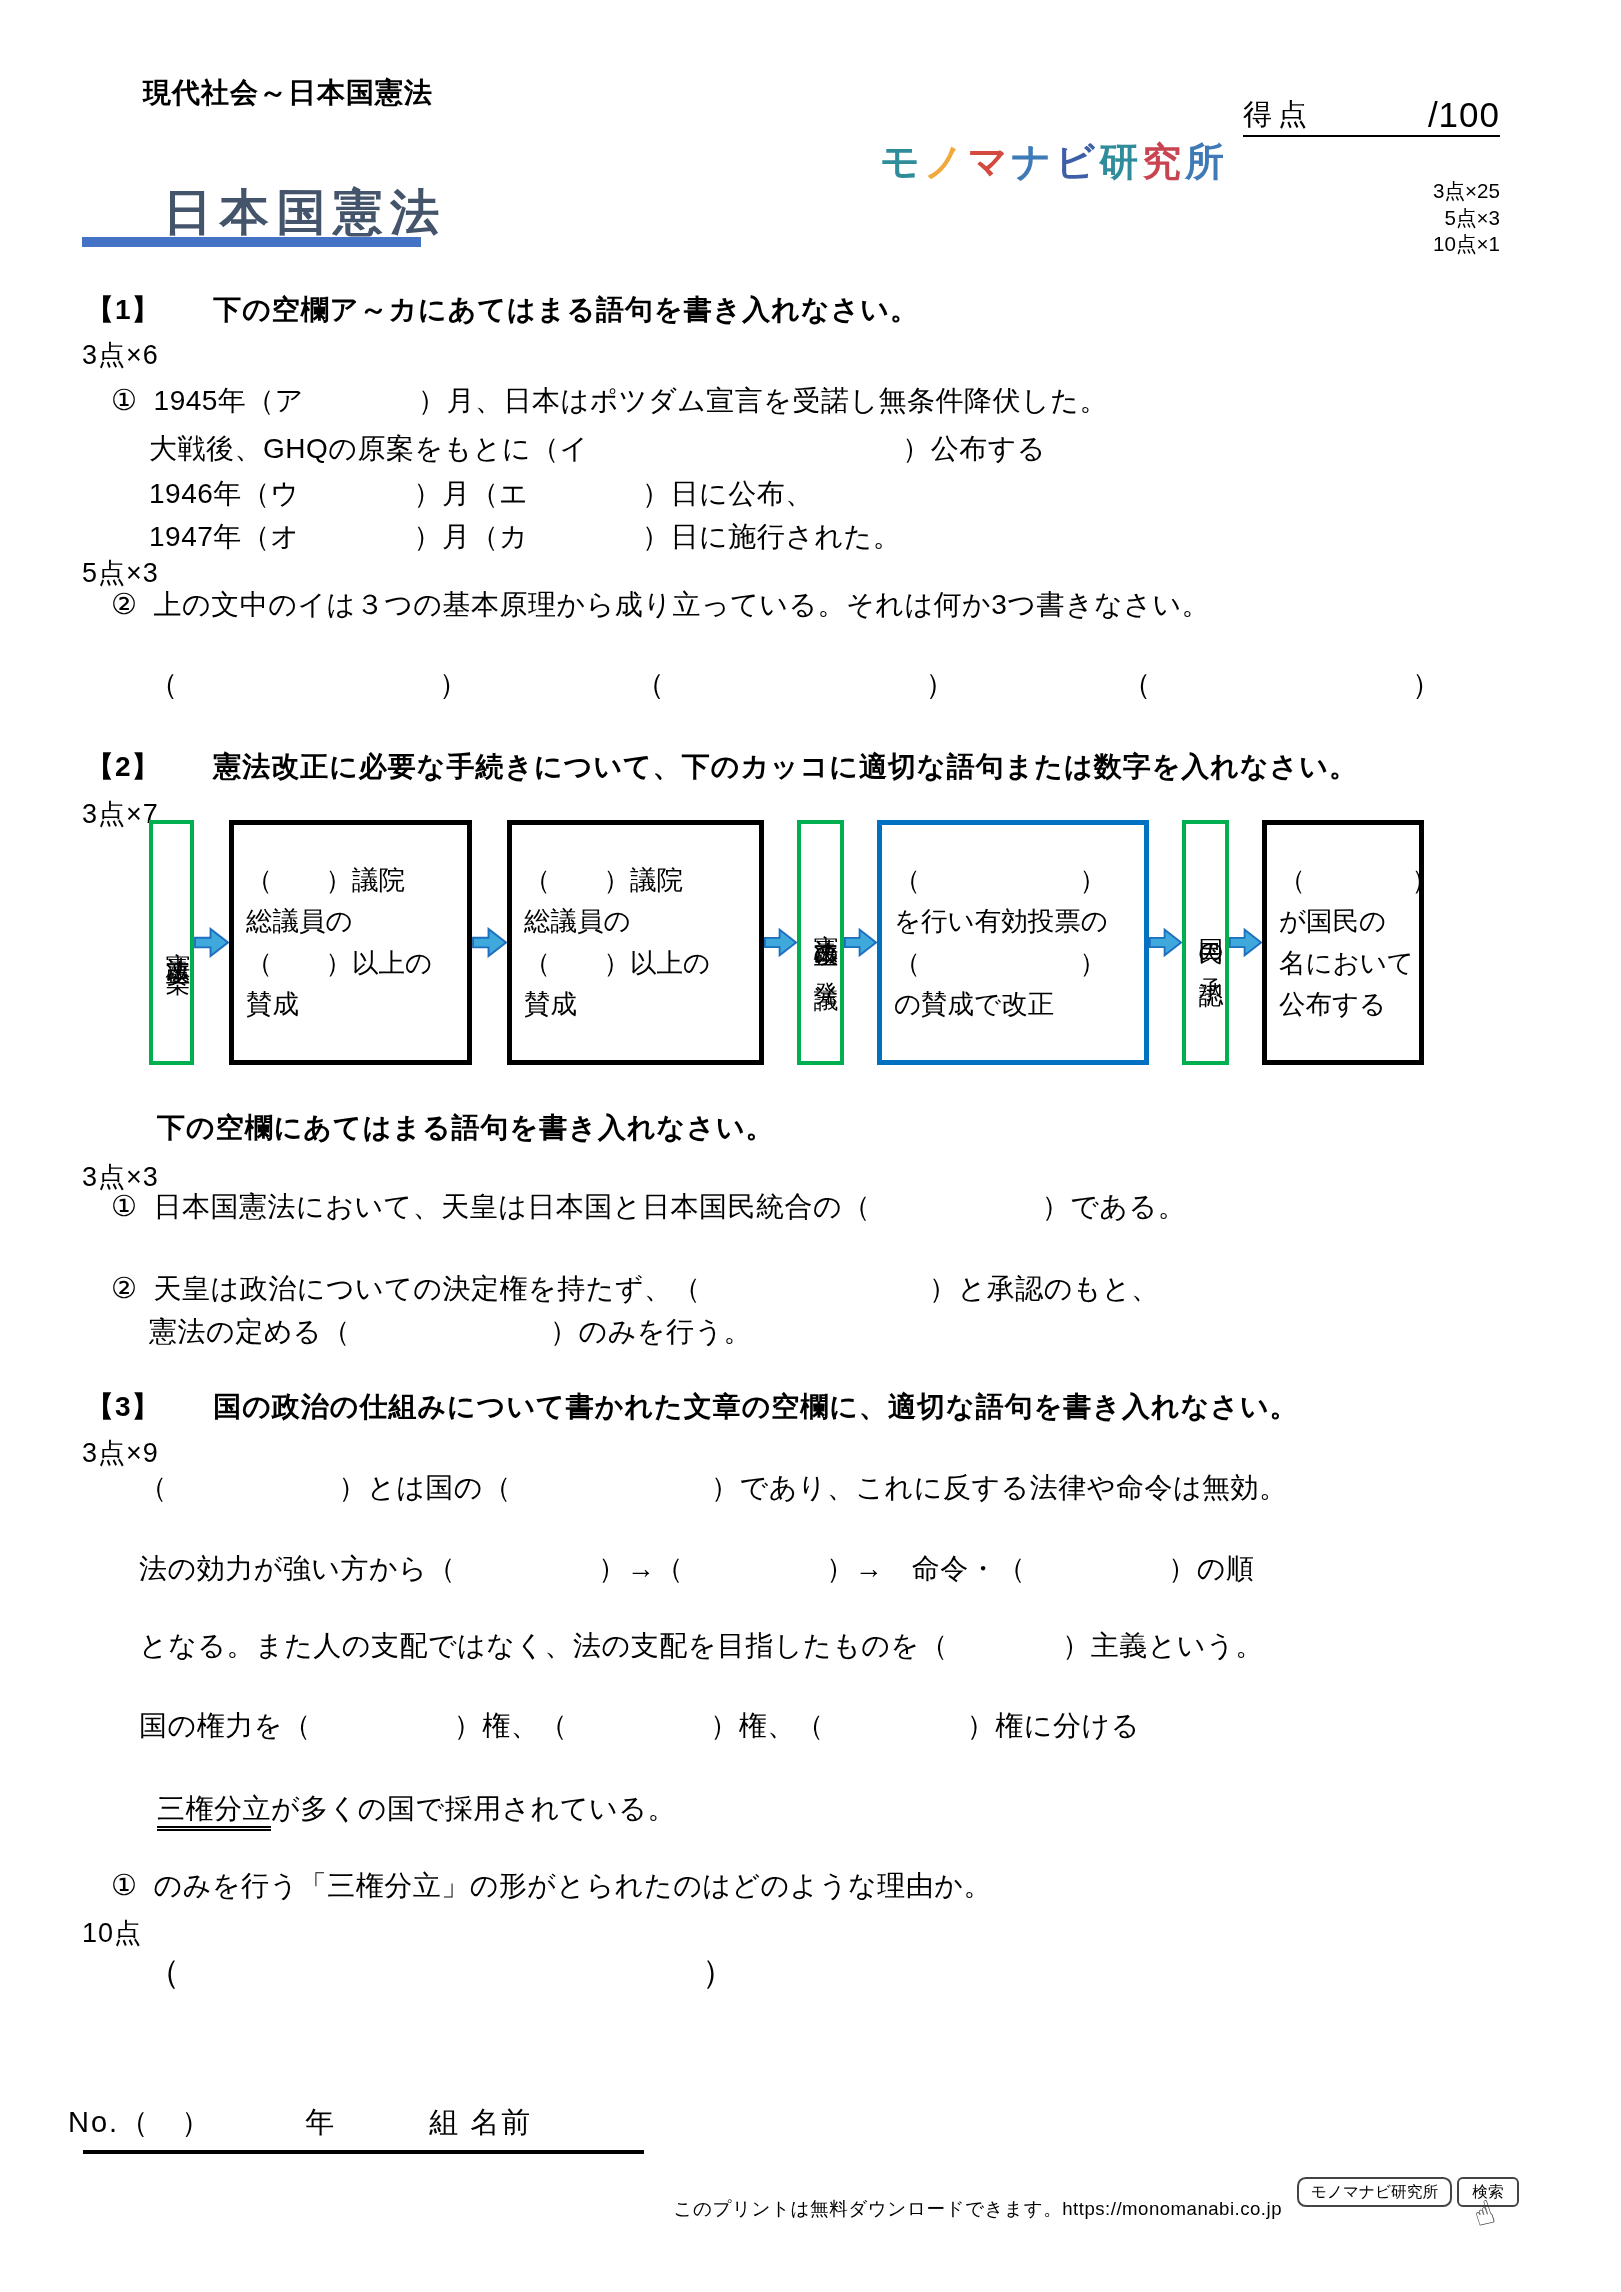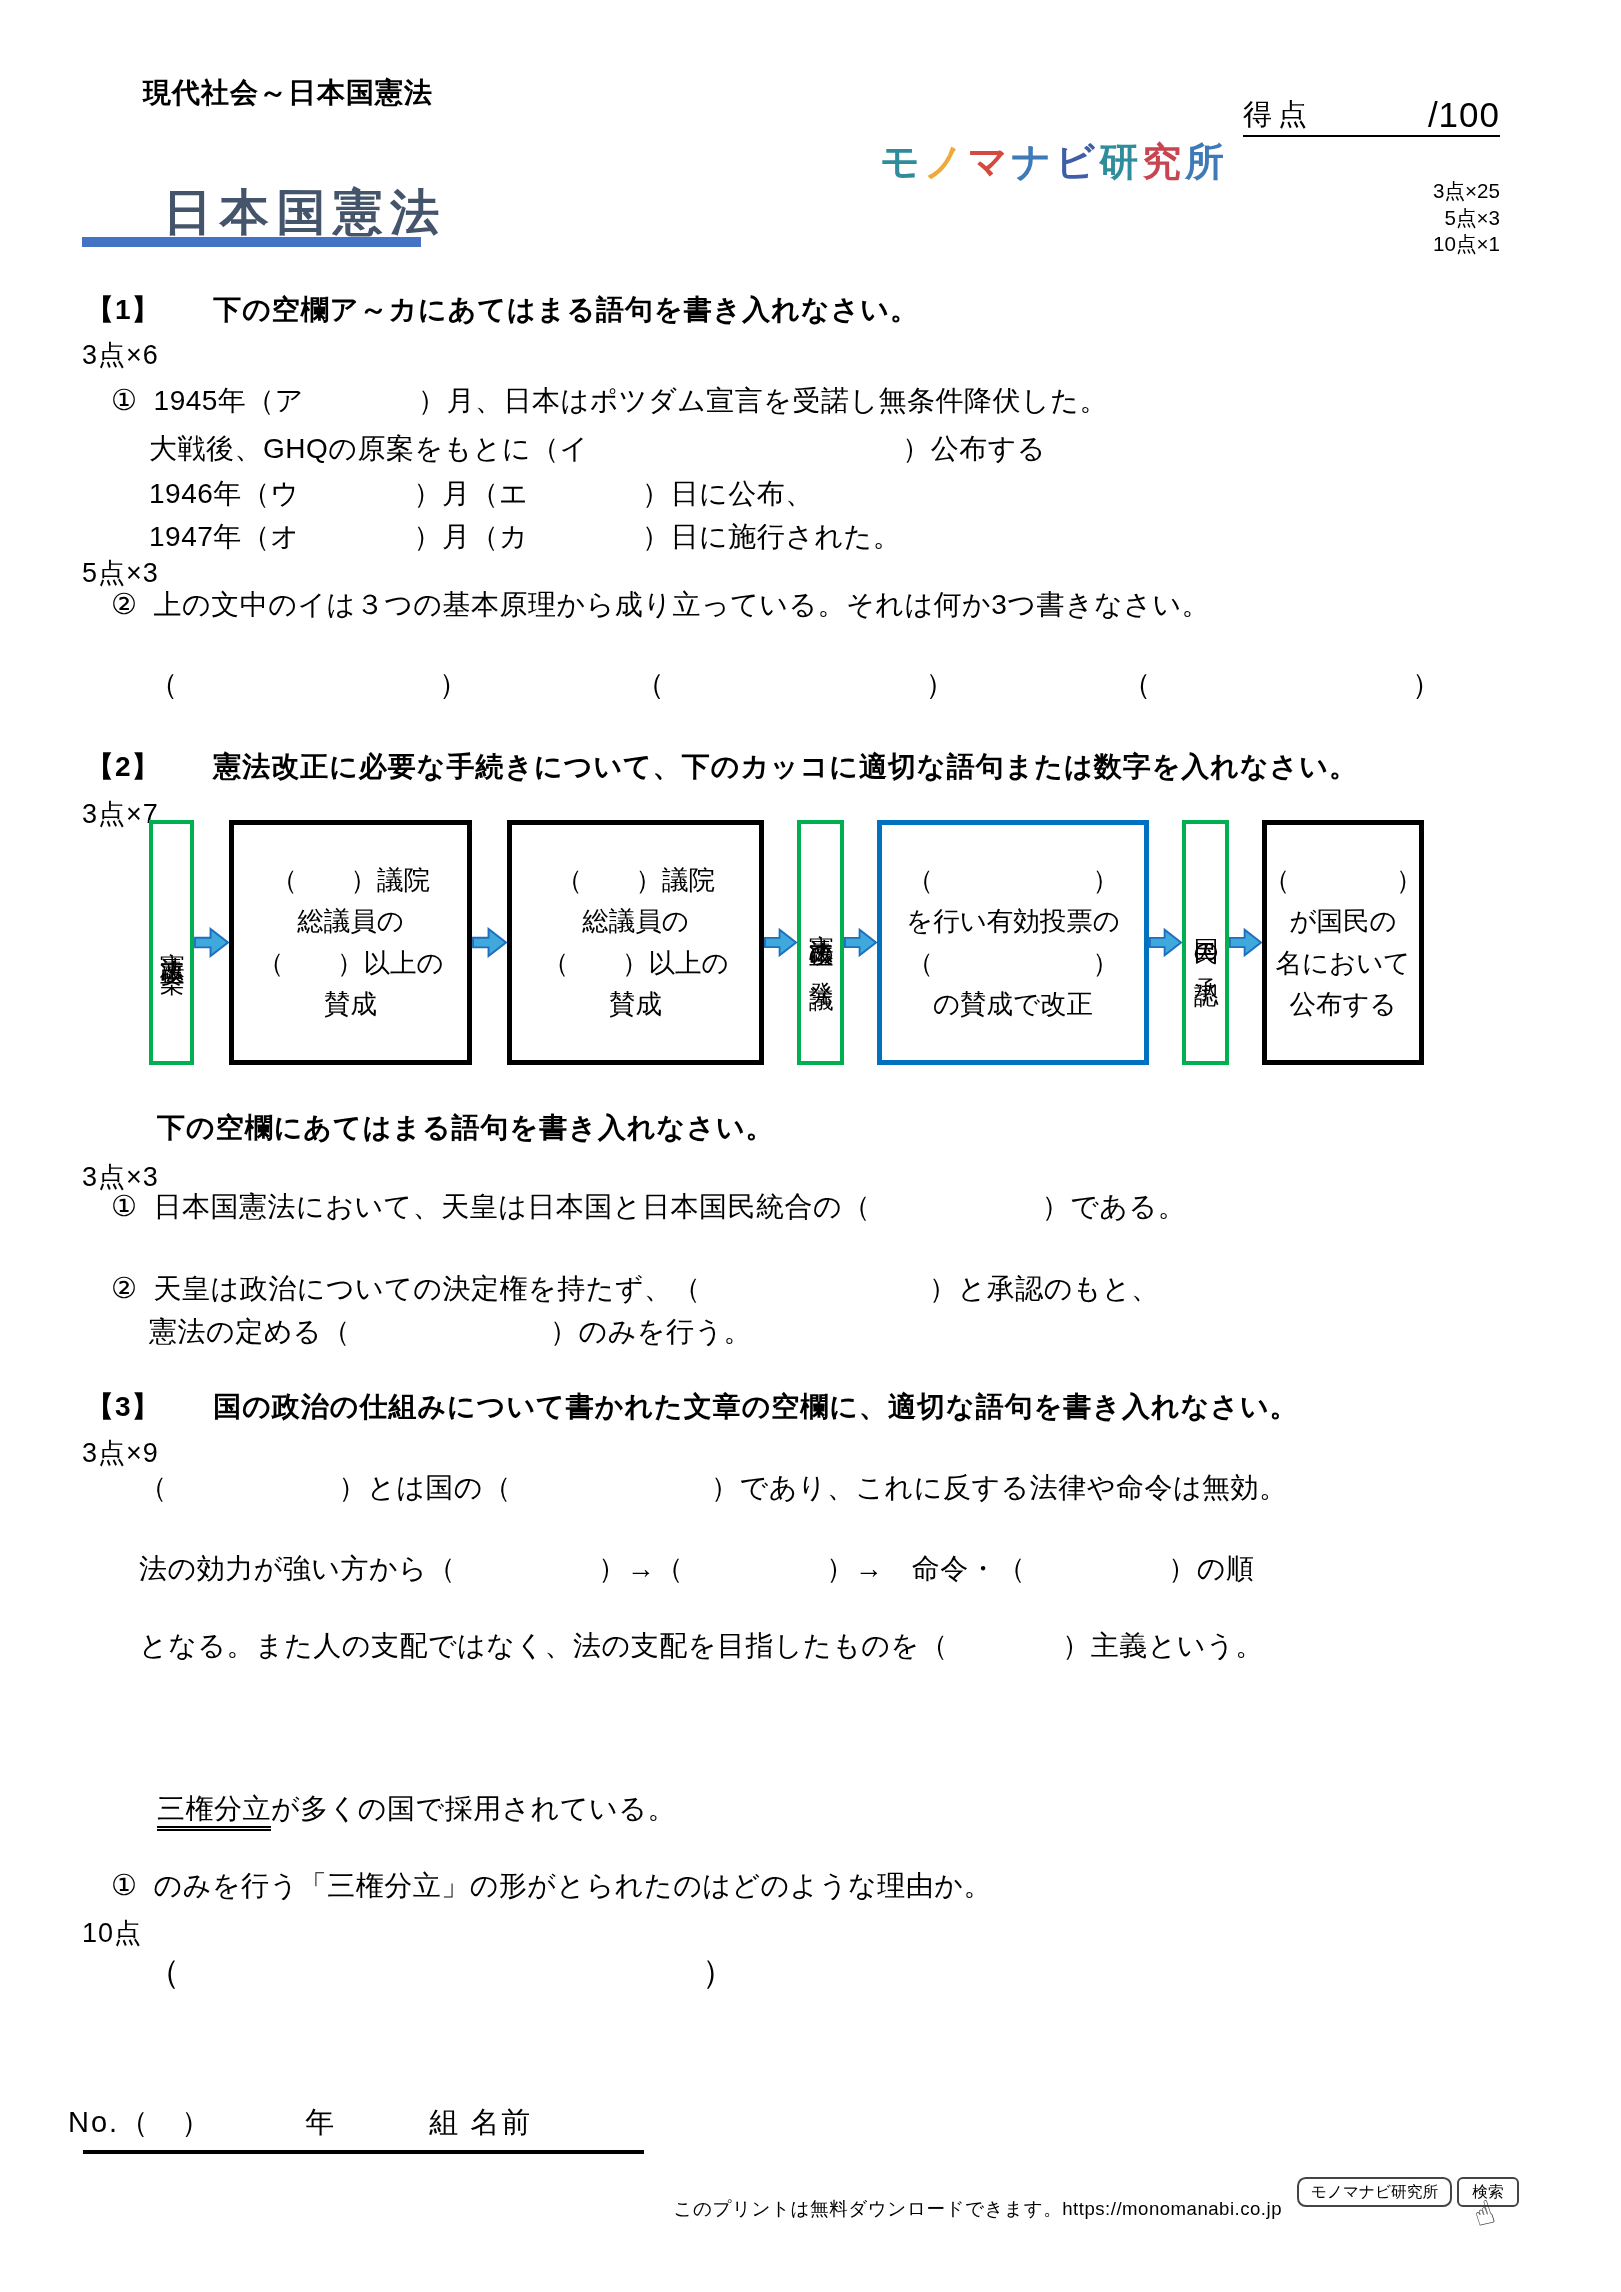--- a/index.html
+++ b/index.html
@@ -23,21 +23,21 @@
   .accent-bar{width:339px;height:9.8px;background:#4472C4;}
   .q-row{white-space:nowrap;font-size:28px;}
   .q-label{font-weight:bold;letter-spacing:1px;}
   .q-prompt{font-weight:bold;letter-spacing:1px;}
   .pts{font-size:27px;letter-spacing:1px;}
   .marker{font-size:29px;margin-right:7.8px;}
   .body-line{font-size:28px;white-space:nowrap;letter-spacing:0.5px;}
   .ans-row{display:flex;justify-content:space-between;font-size:29px;}
   
   .flow{display:flex;align-items:stretch;height:245px;}
-  .fbox{box-sizing:border-box;display:flex;flex-direction:column;justify-content:center;align-items:center;}
+  .fbox{box-sizing:border-box;display:flex;flex-direction:column;justify-content:center;align-items:flex-start;padding-left:12px;}
   .fbox-green{border:4.9px solid #00B050;}
   .fbox-black{border:5.9px solid #000;}
   .fbox-blue{border:5.9px solid #0070C0;}
   .vtext{writing-mode:vertical-rl;text-orientation:upright;font-size:24.5px;letter-spacing:3.9px;line-height:1;}
   .fline{font-size:26.5px;line-height:1.55;white-space:nowrap;}
   .arrow{align-self:center;flex:0 0 auto;display:flex;align-items:center;justify-content:center;}
   .dbl-underline{border-bottom:5.9px double #000;padding-bottom:2px;}
   .big-ans{display:flex;justify-content:space-between;font-size:33px;}
   .no-line{font-size:29px;letter-spacing:2px;white-space:nowrap;}
   .footer-rule{height:3.9px;background:#000;}
@@ -203,20 +203,21 @@
   <div class="abs q-row" style="left:86px;top:1388px;">
     <span class="q-label">【3】</span>
     <span style="display:inline-block;width:37px;"></span>
     <span class="q-prompt">国の政治の仕組みについて書かれた文章の空欄に、適切な語句を書き入れなさい。</span>
   </div>
   <div class="abs pts" style="left:82px;top:1435px;">3点×9</div>
 
   <div class="abs body-line" style="left:139px;top:1469px;">（　　　　　　）とは国の（　　　　　　　）であり、これに反する法律や命令は無効。</div>
   <div class="abs body-line" style="left:139px;top:1550px;">法の効力が強い方から（　　　　　）→（　　　　　）→　命令・（　　　　　）の順</div>
   <div class="abs body-line" style="left:139px;top:1627px;">となる。また人の支配ではなく、法の支配を目指したものを（　　　　）主義という。</div>
+  <div class="abs body-line" style="left:139px;top:1707px;">国の権力を（　　　　　）権、（　　　　　）権、（　　　　　）権に分ける</div>
   <div class="abs body-line" style="left:157px;top:1790px;">
     <span class="dbl-underline">三権分立</span><span>が多くの国で採用されている。</span>
   </div>
 
   <div class="abs body-line" style="left:111px;top:1867px;">
     <span class="marker">①</span>
     <span>のみを行う「三権分立」の形がとられたのはどのような理由か。</span>
   </div>
   <div class="abs pts" style="left:82px;top:1915px;">10点</div>
 

